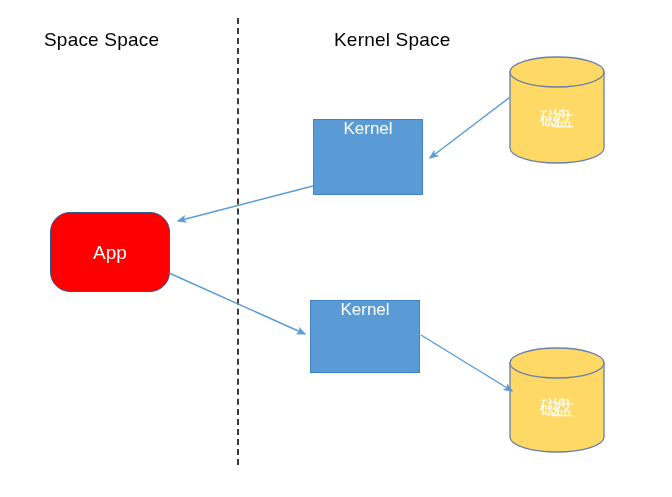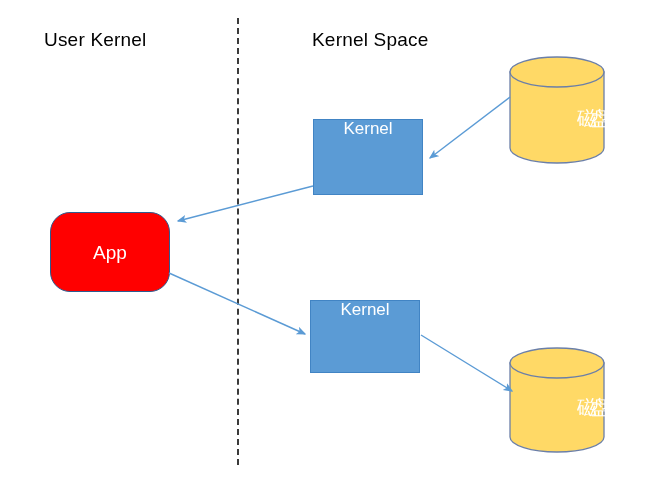--- a/index.html
+++ b/index.html
@@ -22,21 +22,21 @@
     position: absolute;
     color: #000000;
     font-family: "Liberation Sans", sans-serif;
     font-size: 19px;
     font-weight: 400;
     letter-spacing: 0.2px;
     white-space: nowrap;
     line-height: 1;
   }
   #label-user-space  { left: 44px;  top: 30px; }
-  #label-kernel-space{ left: 312px; top: 30px; text-align: right; }
+  #label-kernel-space{ left: 334px; top: 30px; text-align: right; }
 
   
   .divider {
     position: absolute;
     left: 237px;
     top: 18px;
     width: 0;
     height: 447px;
     border-left: 2px dashed #3a3a3a;
   }
@@ -87,21 +87,21 @@
   .disk {
     position: absolute;
   }
   .disk svg {
     display: block;
   }
   .disk-label {
     position: absolute;
     left: 0;
     width: 100%;
-    text-align: right;
+    text-align: center;
     color: #FFFFFF;
     font-family: "Liberation Sans", sans-serif;
     font-size: 20px;
     line-height: 1;
     letter-spacing: -6px;
     text-indent: -6px;
     pointer-events: none;
   }
   #disk-top    { left: 509px; top: 56px; }
   #disk-top .disk-label    { top: 52px; }
@@ -116,21 +116,21 @@
     width: 672px;
     height: 497px;
     pointer-events: none;
   }
 </style>
 </head>
 <body>
 
 <div id="canvas">
 
-  <div id="label-user-space" class="zone-label">User Kernel</div>
+  <div id="label-user-space" class="zone-label">Space Space</div>
 
   <div id="label-kernel-space" class="zone-label">Kernel Space</div>
 
   <div class="divider"></div>
 
   <div id="app-box" class="app-box">
     <span class="box-text">App</span>
   </div>
 
   <div id="kernel-top" class="kernel-box">

